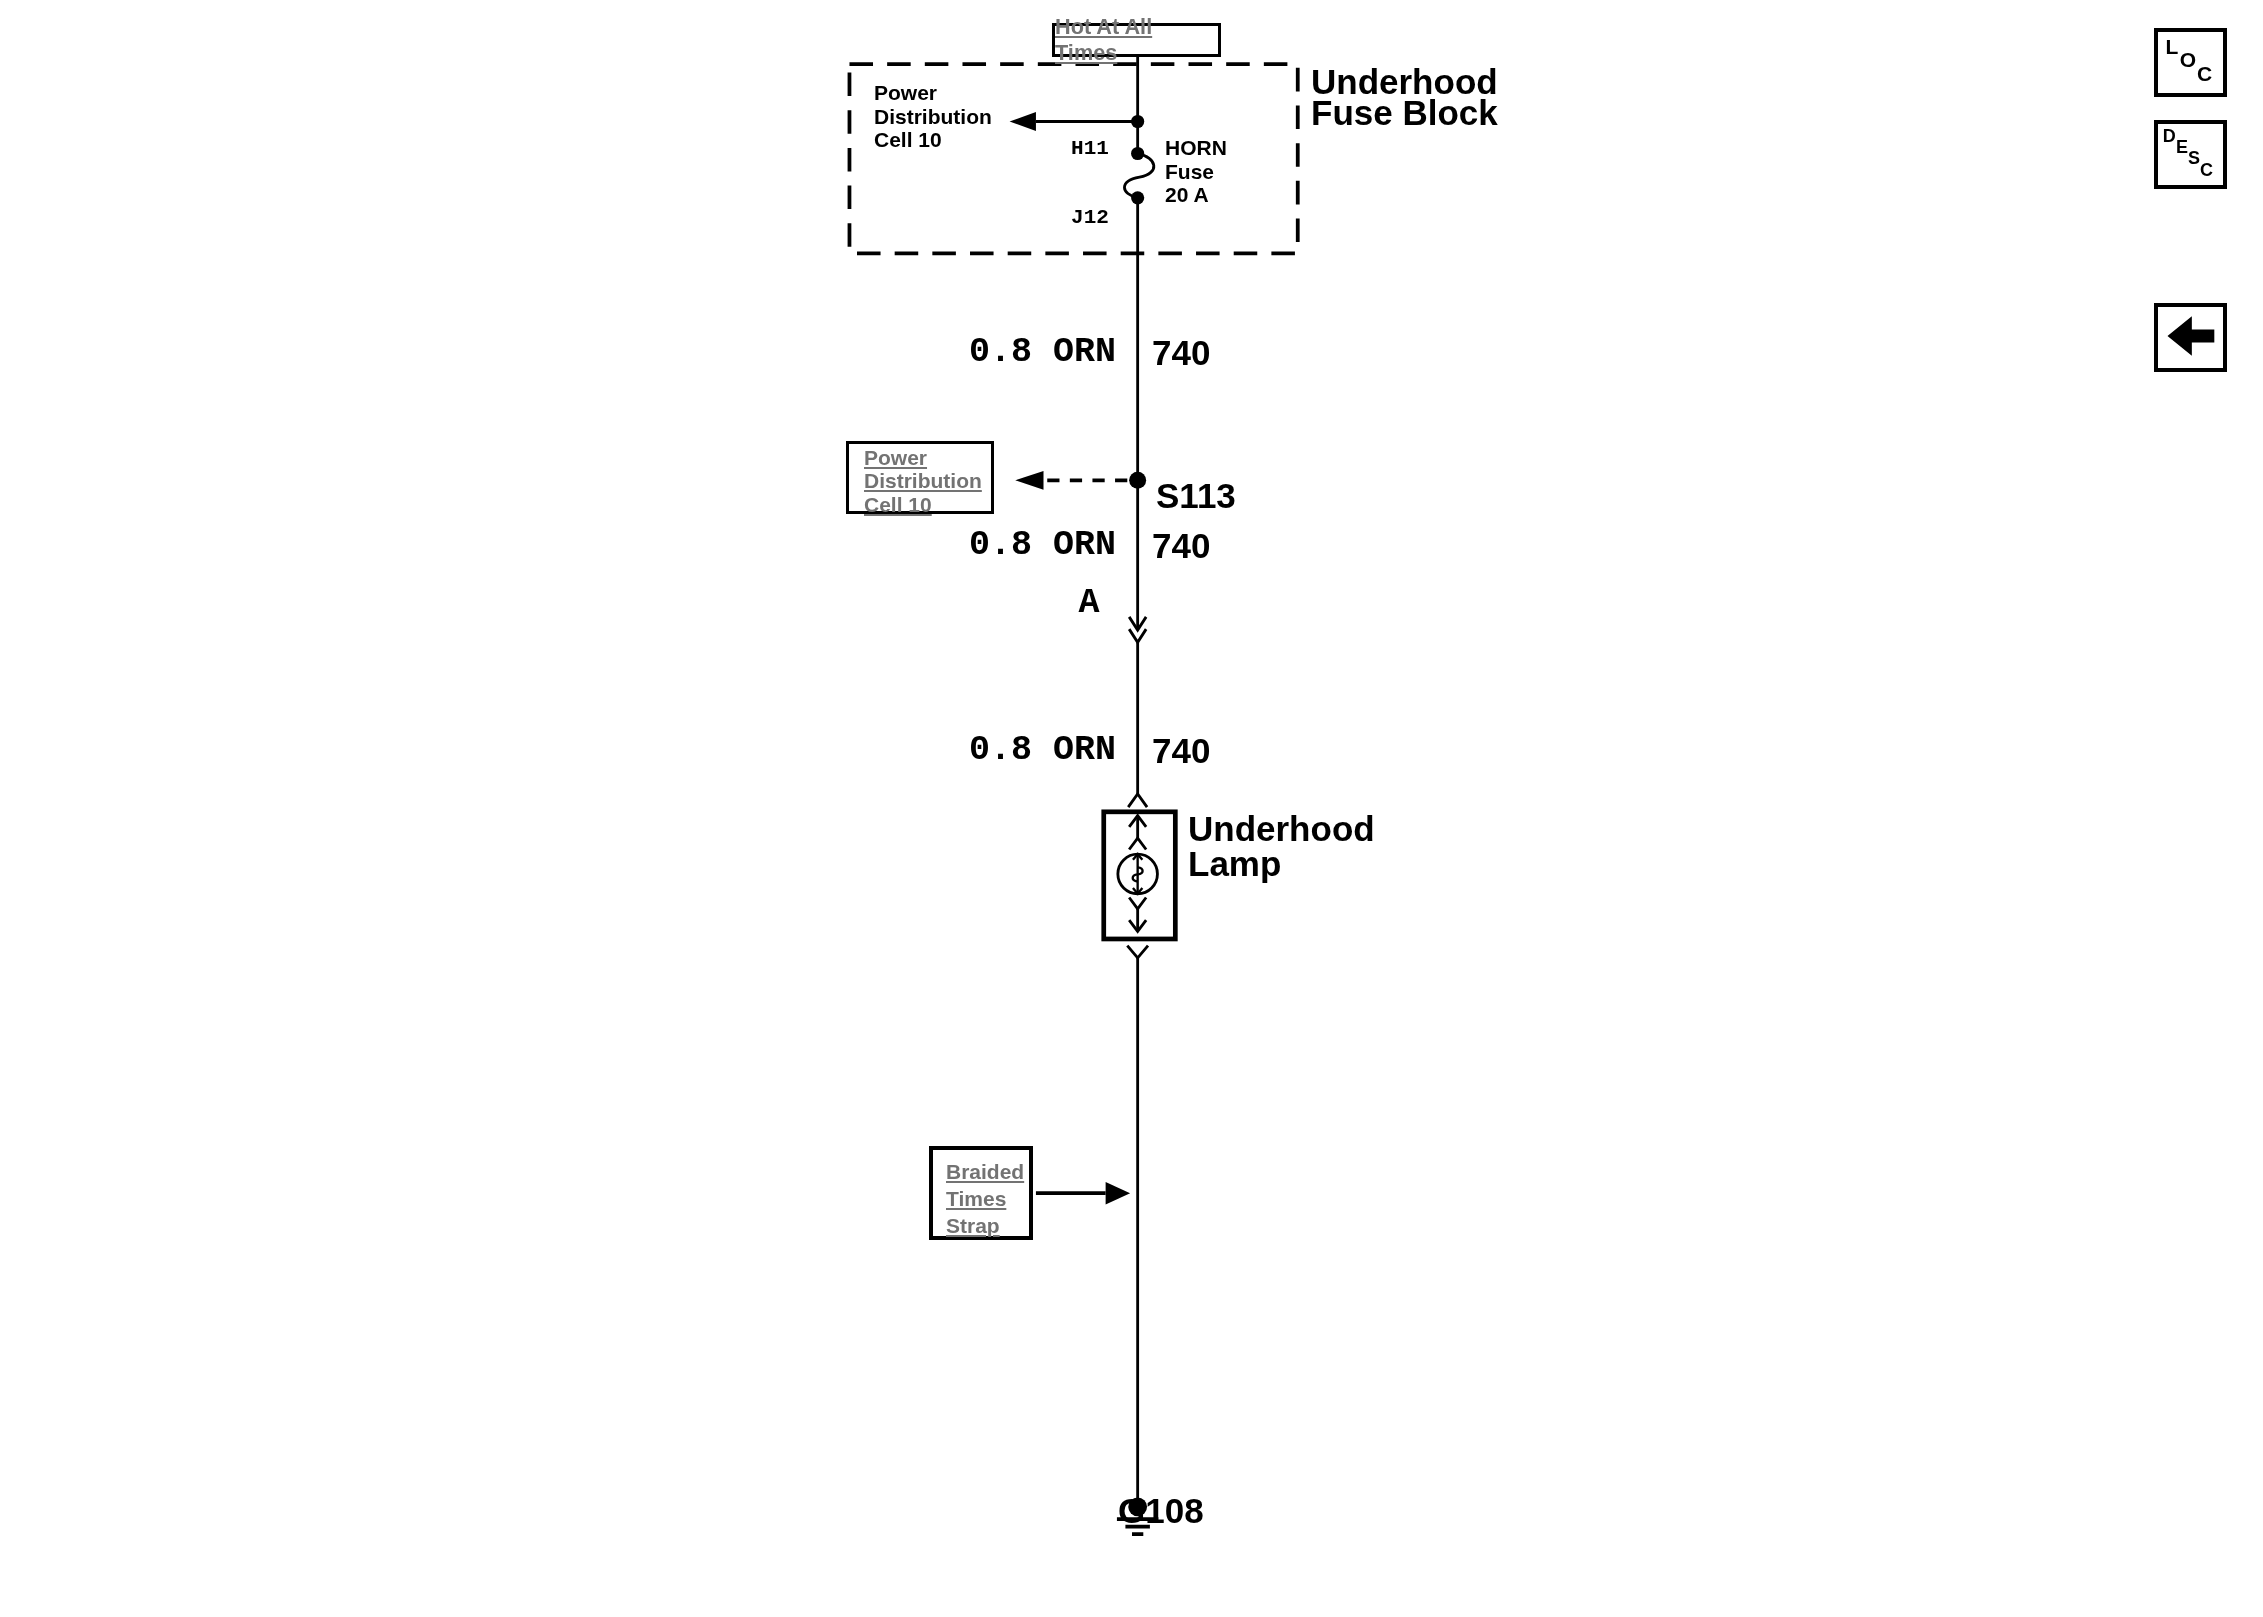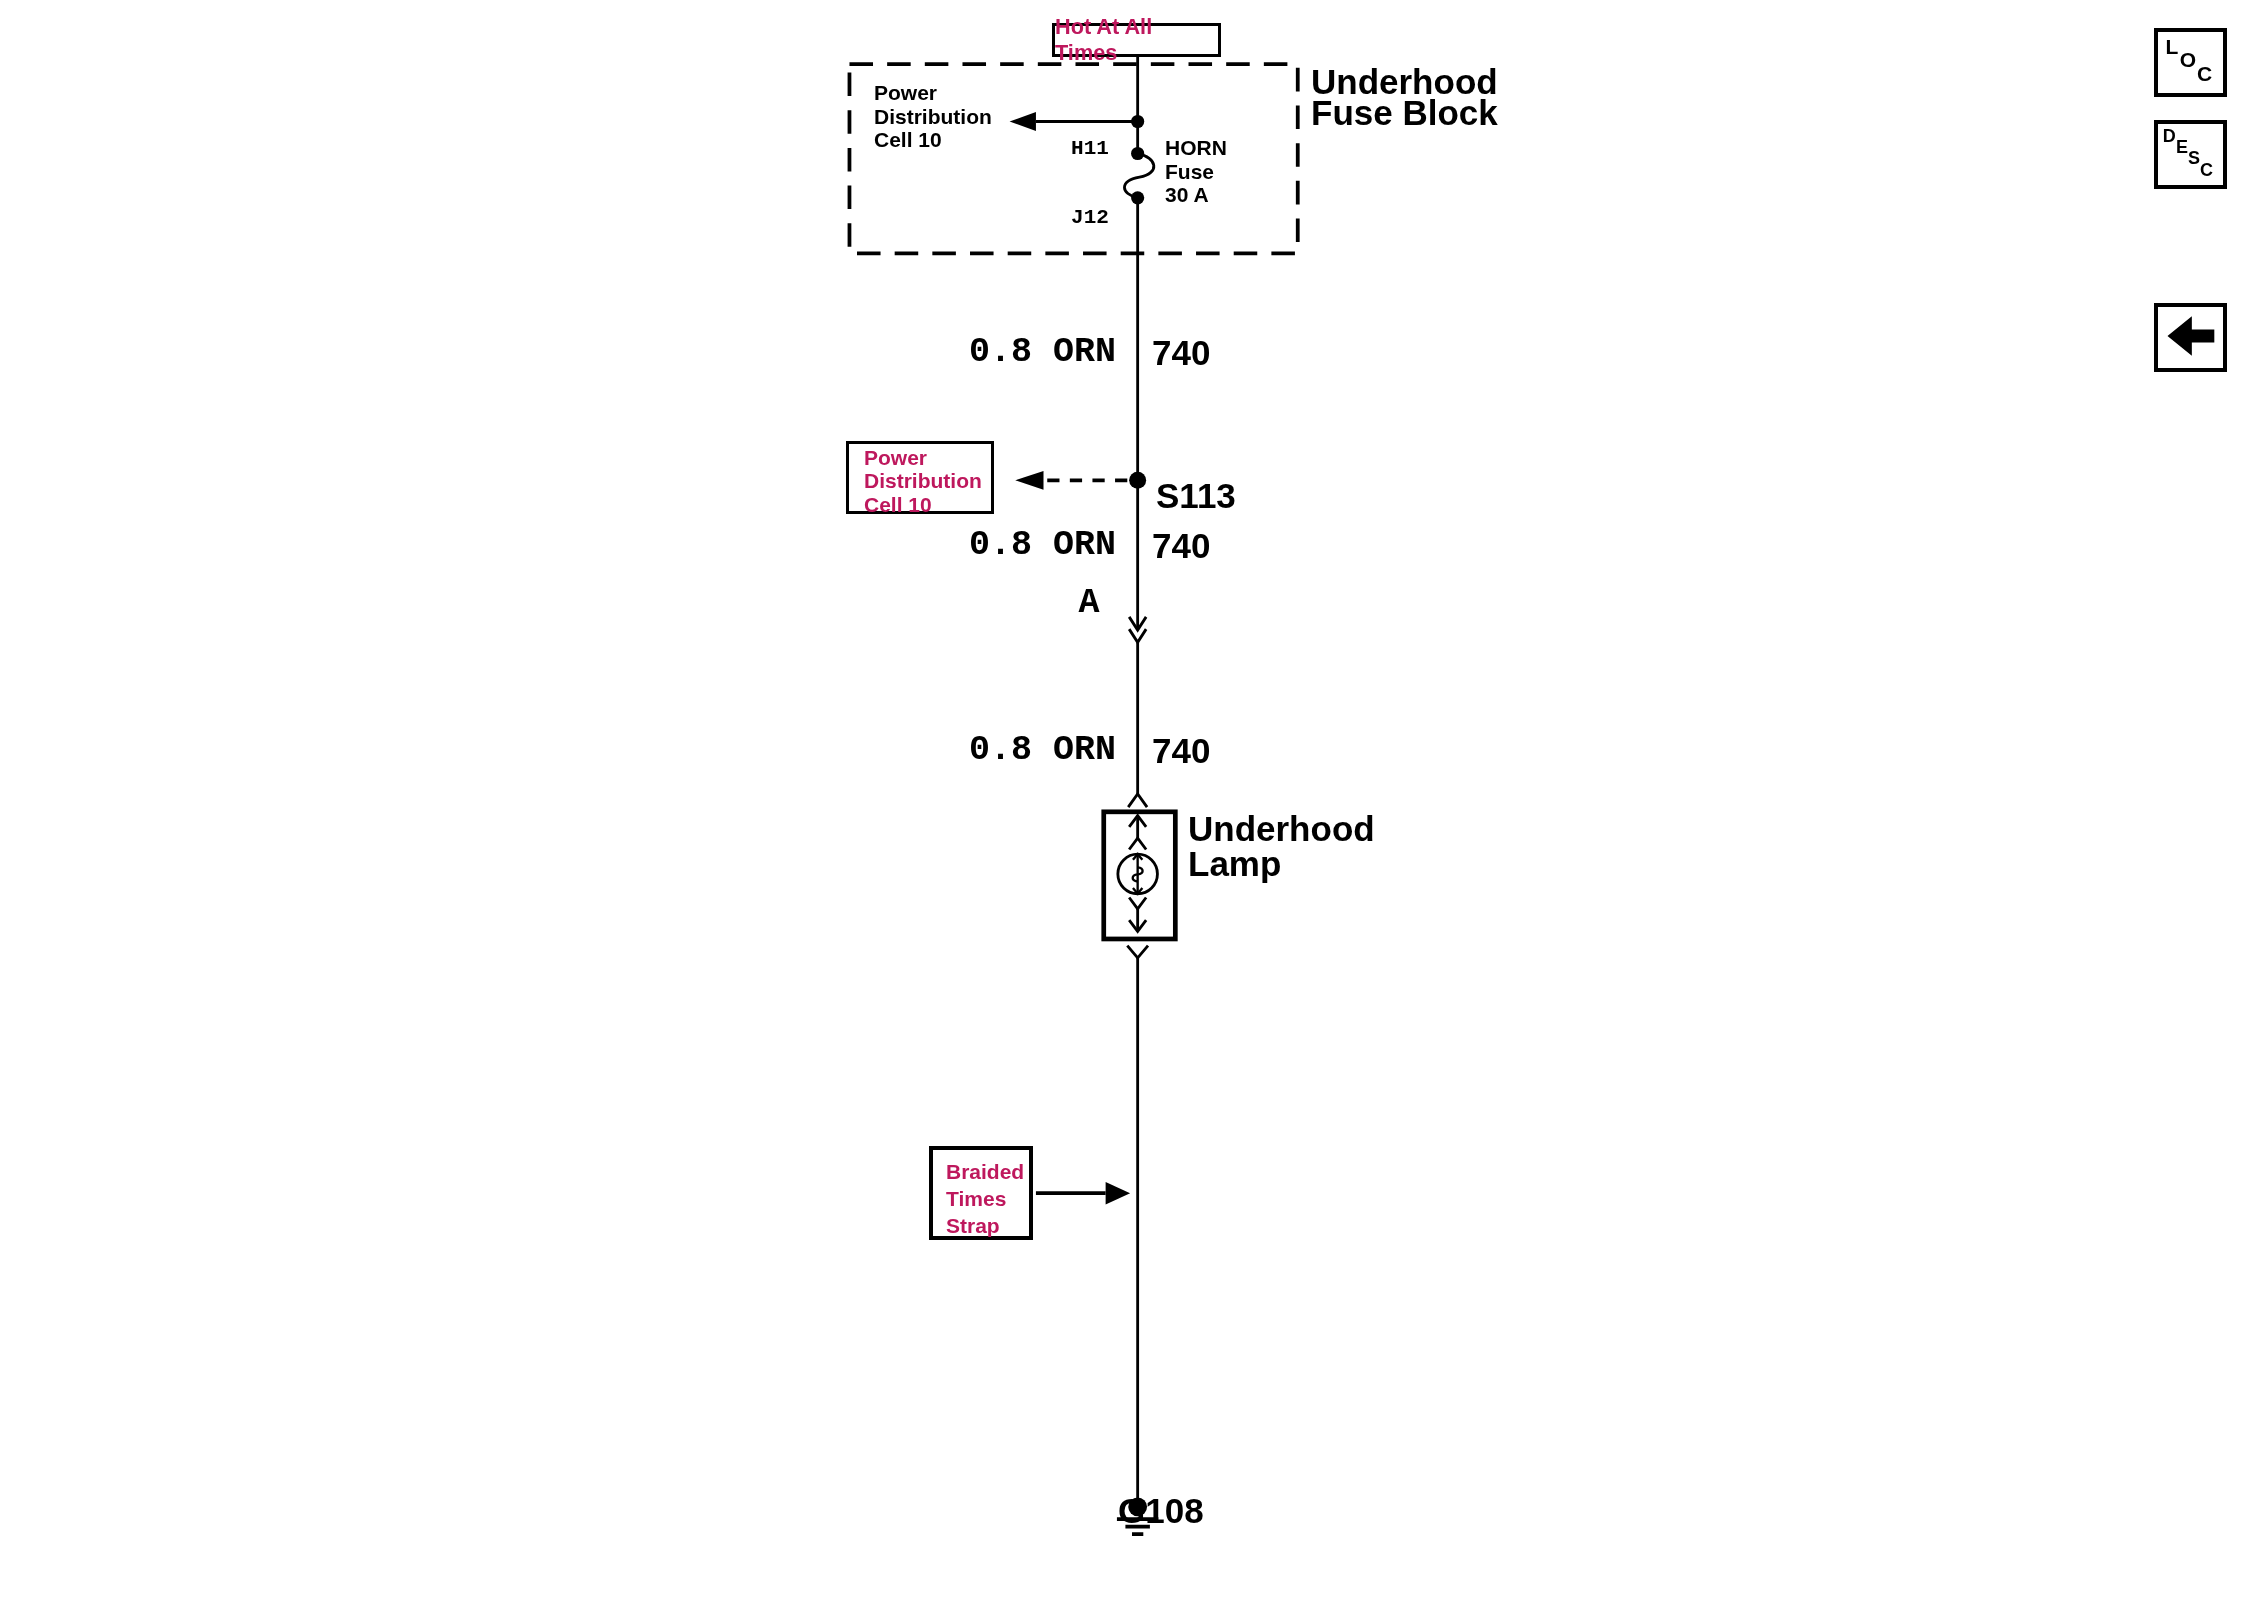--- a/index.html
+++ b/index.html
@@ -19,22 +19,23 @@
     white-space:pre-line;
   }
   .big{font-size:35px;line-height:31px;}
   .small{font-size:21px;line-height:23.5px;}
   .rt{text-align:center;font-family:Liberation Mono, monospace;}
   .box{
     position:absolute;
     border:3.8px solid #000;
     background:#fff;
     box-sizing:border-box;
-    color:#be185d;
+    color:#737373;
     font-weight:700;
+    text-decoration:underline;
   }
   .thick{border-width:4.7px;}
   .hot-box{
     left:1052px;top:22.6px;width:169px;height:34px;
     display:flex;align-items:center;justify-content:center;
     font-size:21.7px;
   }
   .pdc-box{
     left:846px;top:441px;width:148px;height:73px;
     padding:1.9px 0 0 15px;
@@ -128,21 +129,21 @@
 
   <div class="lbl big" style="left:1311px;top:66px;">Underhood
 Fuse Block</div>
   <div class="lbl small" style="left:874px;top:81px;">Power
 Distribution
 Cell 10</div>
   <div class="lbl small rt" style="left:1057px;top:137px;width:66px;">H11</div>
   <div class="lbl small rt" style="left:1057px;top:206px;width:66px;">J12</div>
   <div class="lbl small" style="left:1165px;top:136px;">HORN
 Fuse
-30 A</div>
+20 A</div>
 
   <div class="lbl big rt" style="left:960px;top:337px;width:165px;">0.8 ORN</div>
   <div class="lbl big" style="left:1152px;top:337px;">740</div>
 
   <div class="box pdc-box">Power
 Distribution
 Cell 10</div>
   <div class="lbl big" style="left:1156px;top:480px;">S113</div>
 
   <div class="lbl big rt" style="left:960px;top:530px;width:165px;">0.8 ORN</div>

